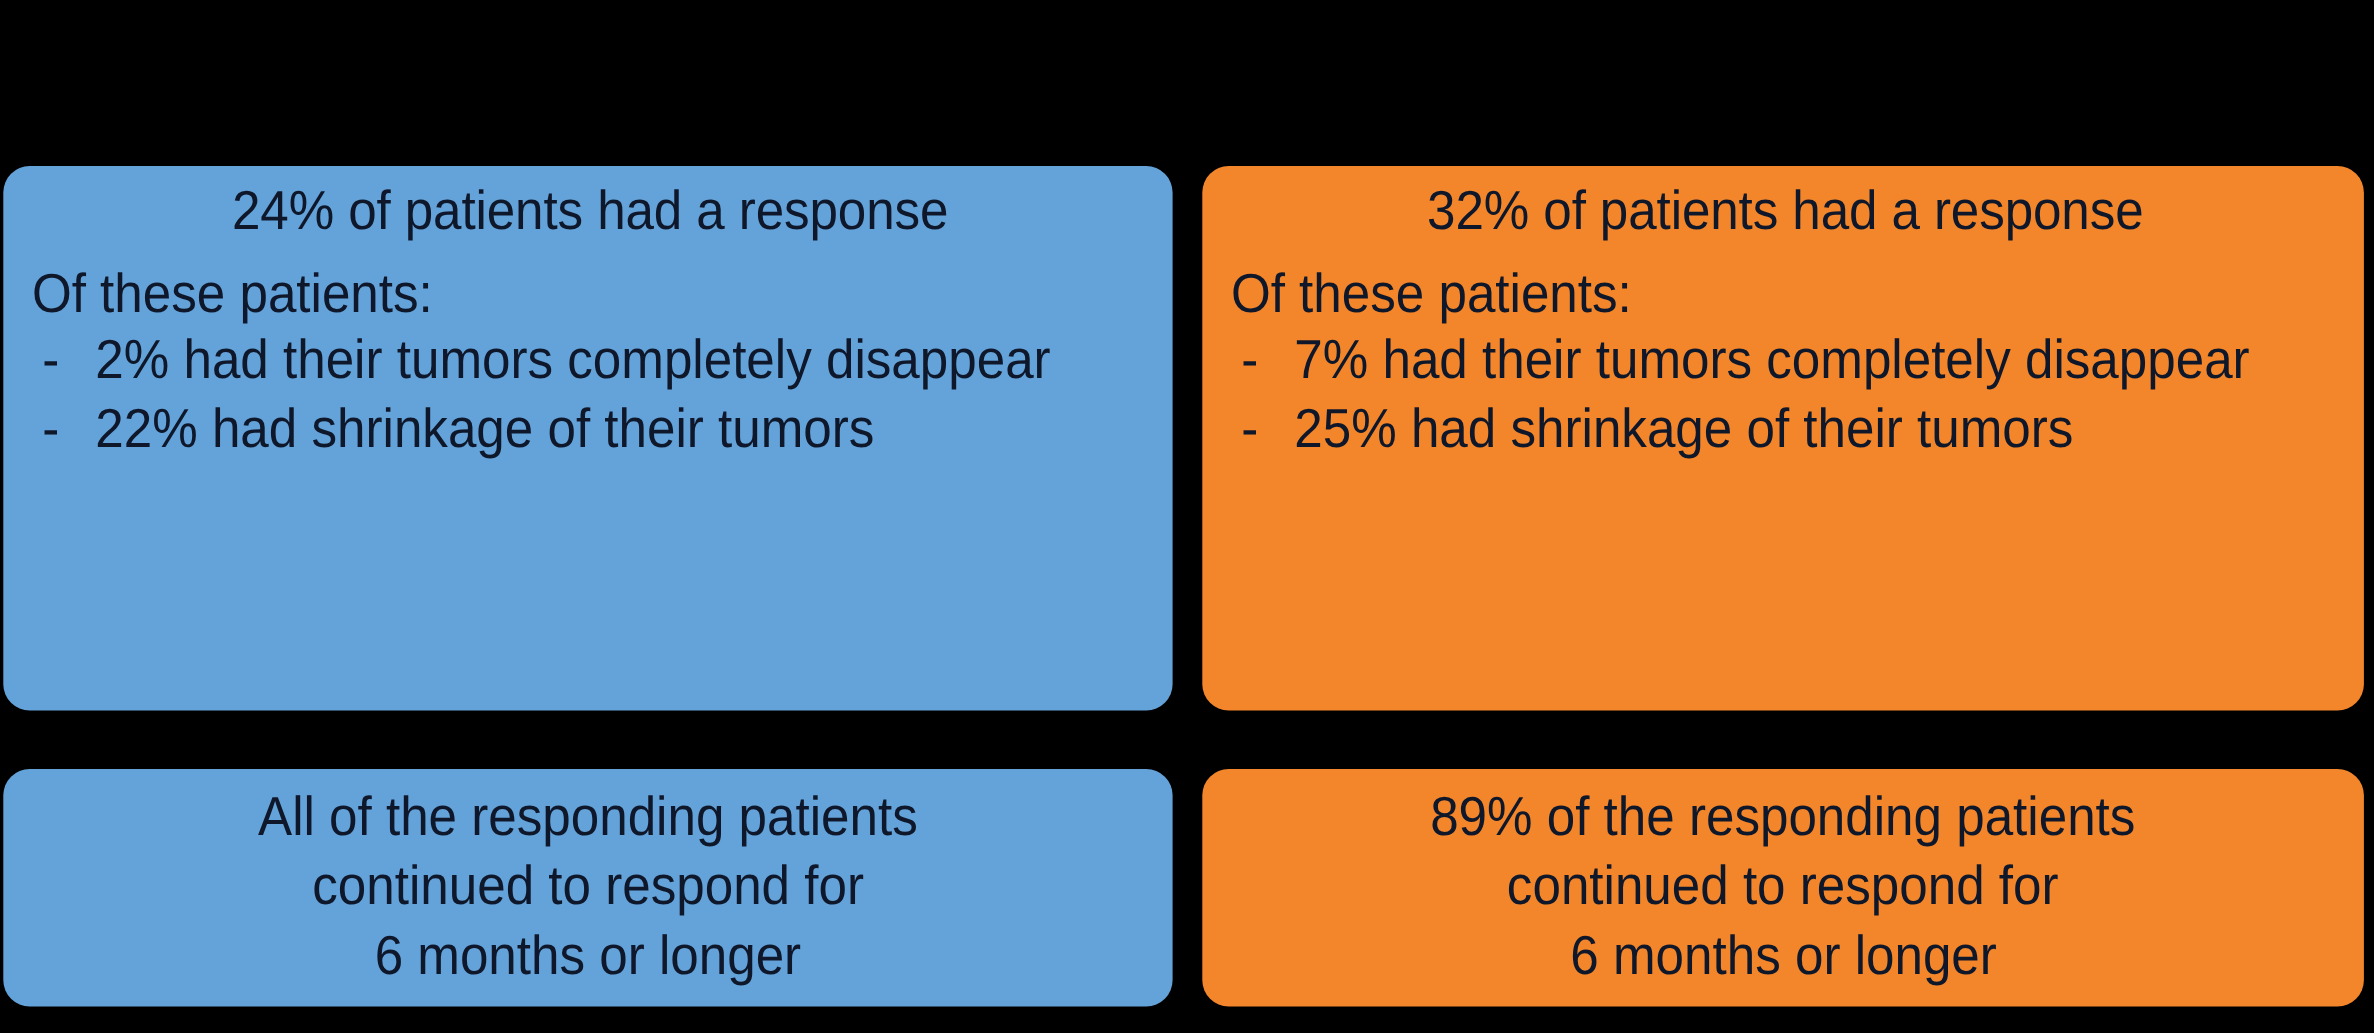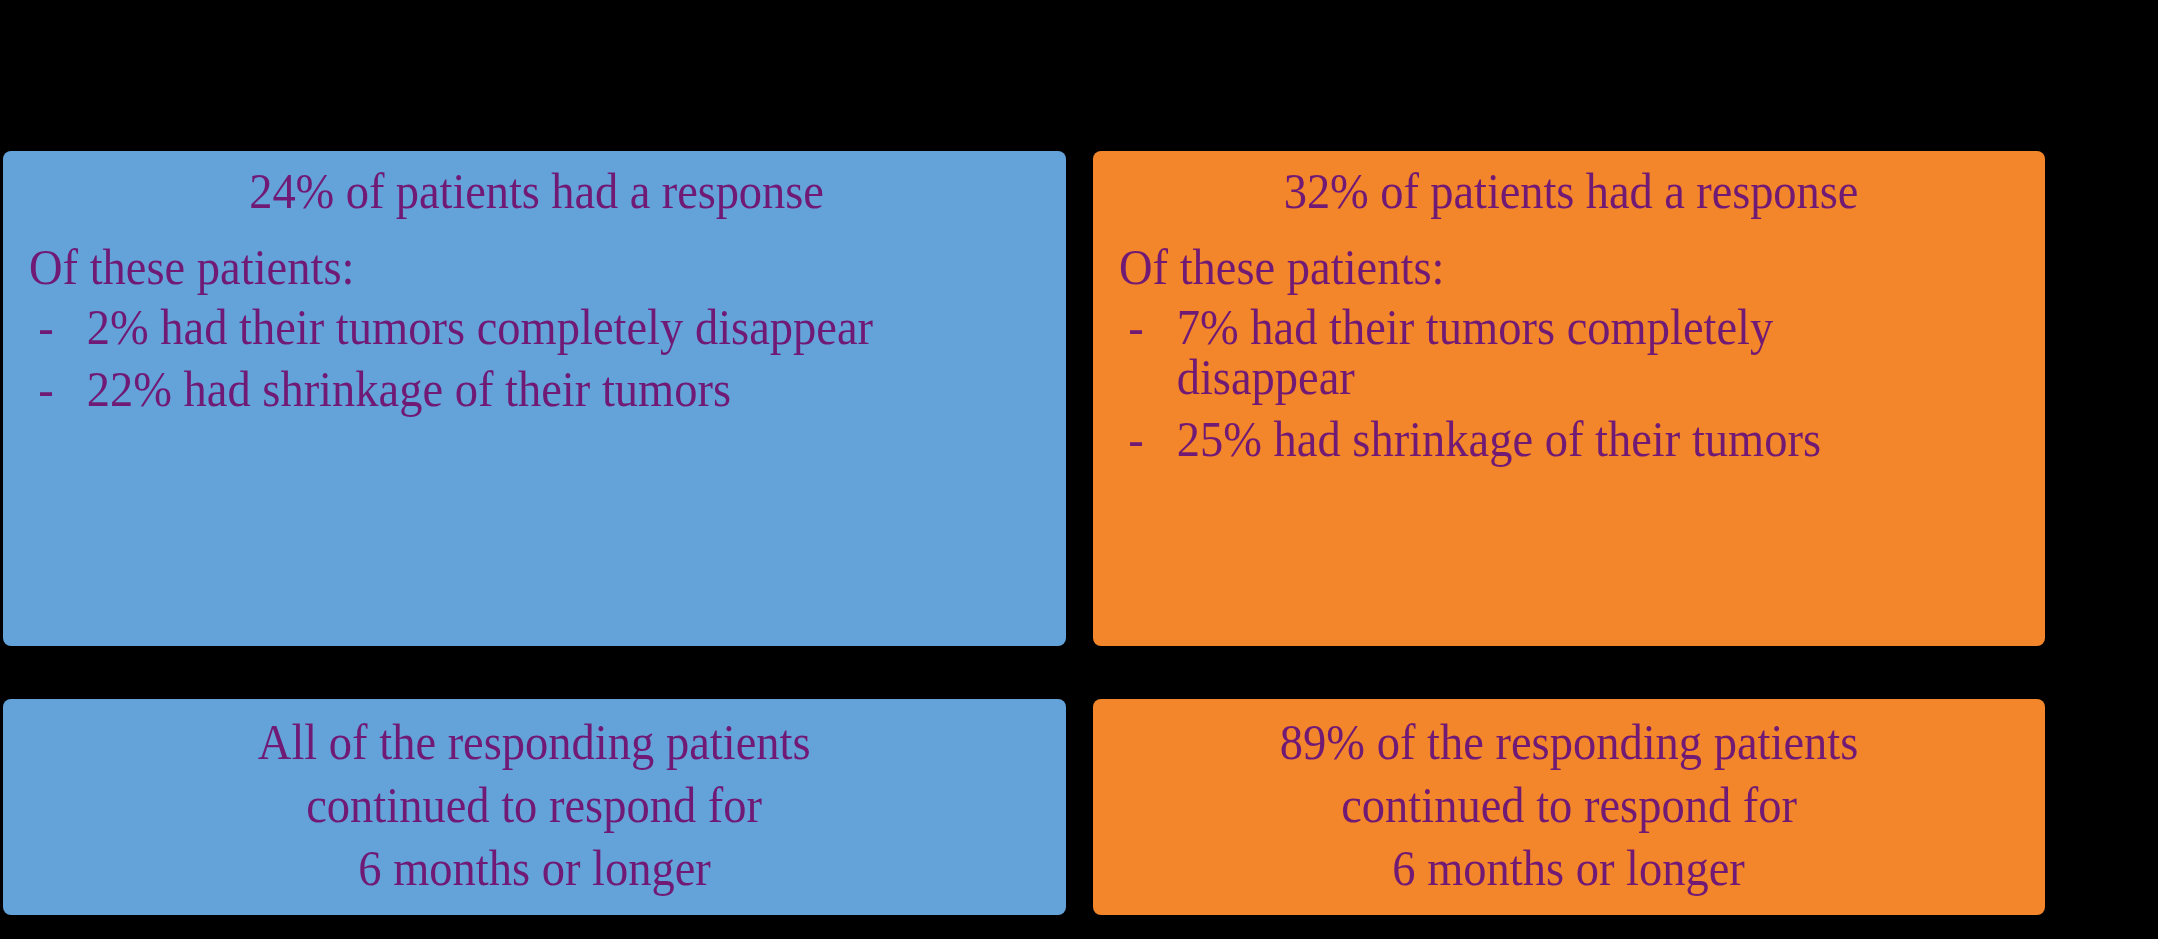--- a/index.html
+++ b/index.html
@@ -18,29 +18,28 @@
   #slide {
     position: relative;
     width: 2158px;
     height: 939px;
     background: #000000;
   }
 
   .card {
     position: absolute;
     box-sizing: border-box;
-    border-radius: 8px;
-    color: #701a75;
+    border-radius: 24px;
+    color: #0f172a;
     overflow: hidden;
-    font-family: Liberation Serif, serif;
   }
 
   
   .col-left  { left: 3px;    width: 1063px; }
-  .col-right { left: 1093px; width: 952px; }
+  .col-right { left: 1093px; width: 1056px; }
 
   .row-top    { top: 151px; height: 495px; }
   .row-bottom { top: 699px; height: 216px; }
 
   
   .c-blue   { background: #64A3D9; }
   .c-orange { background: #F3862A; }
 
   
   .card-top-inner {

